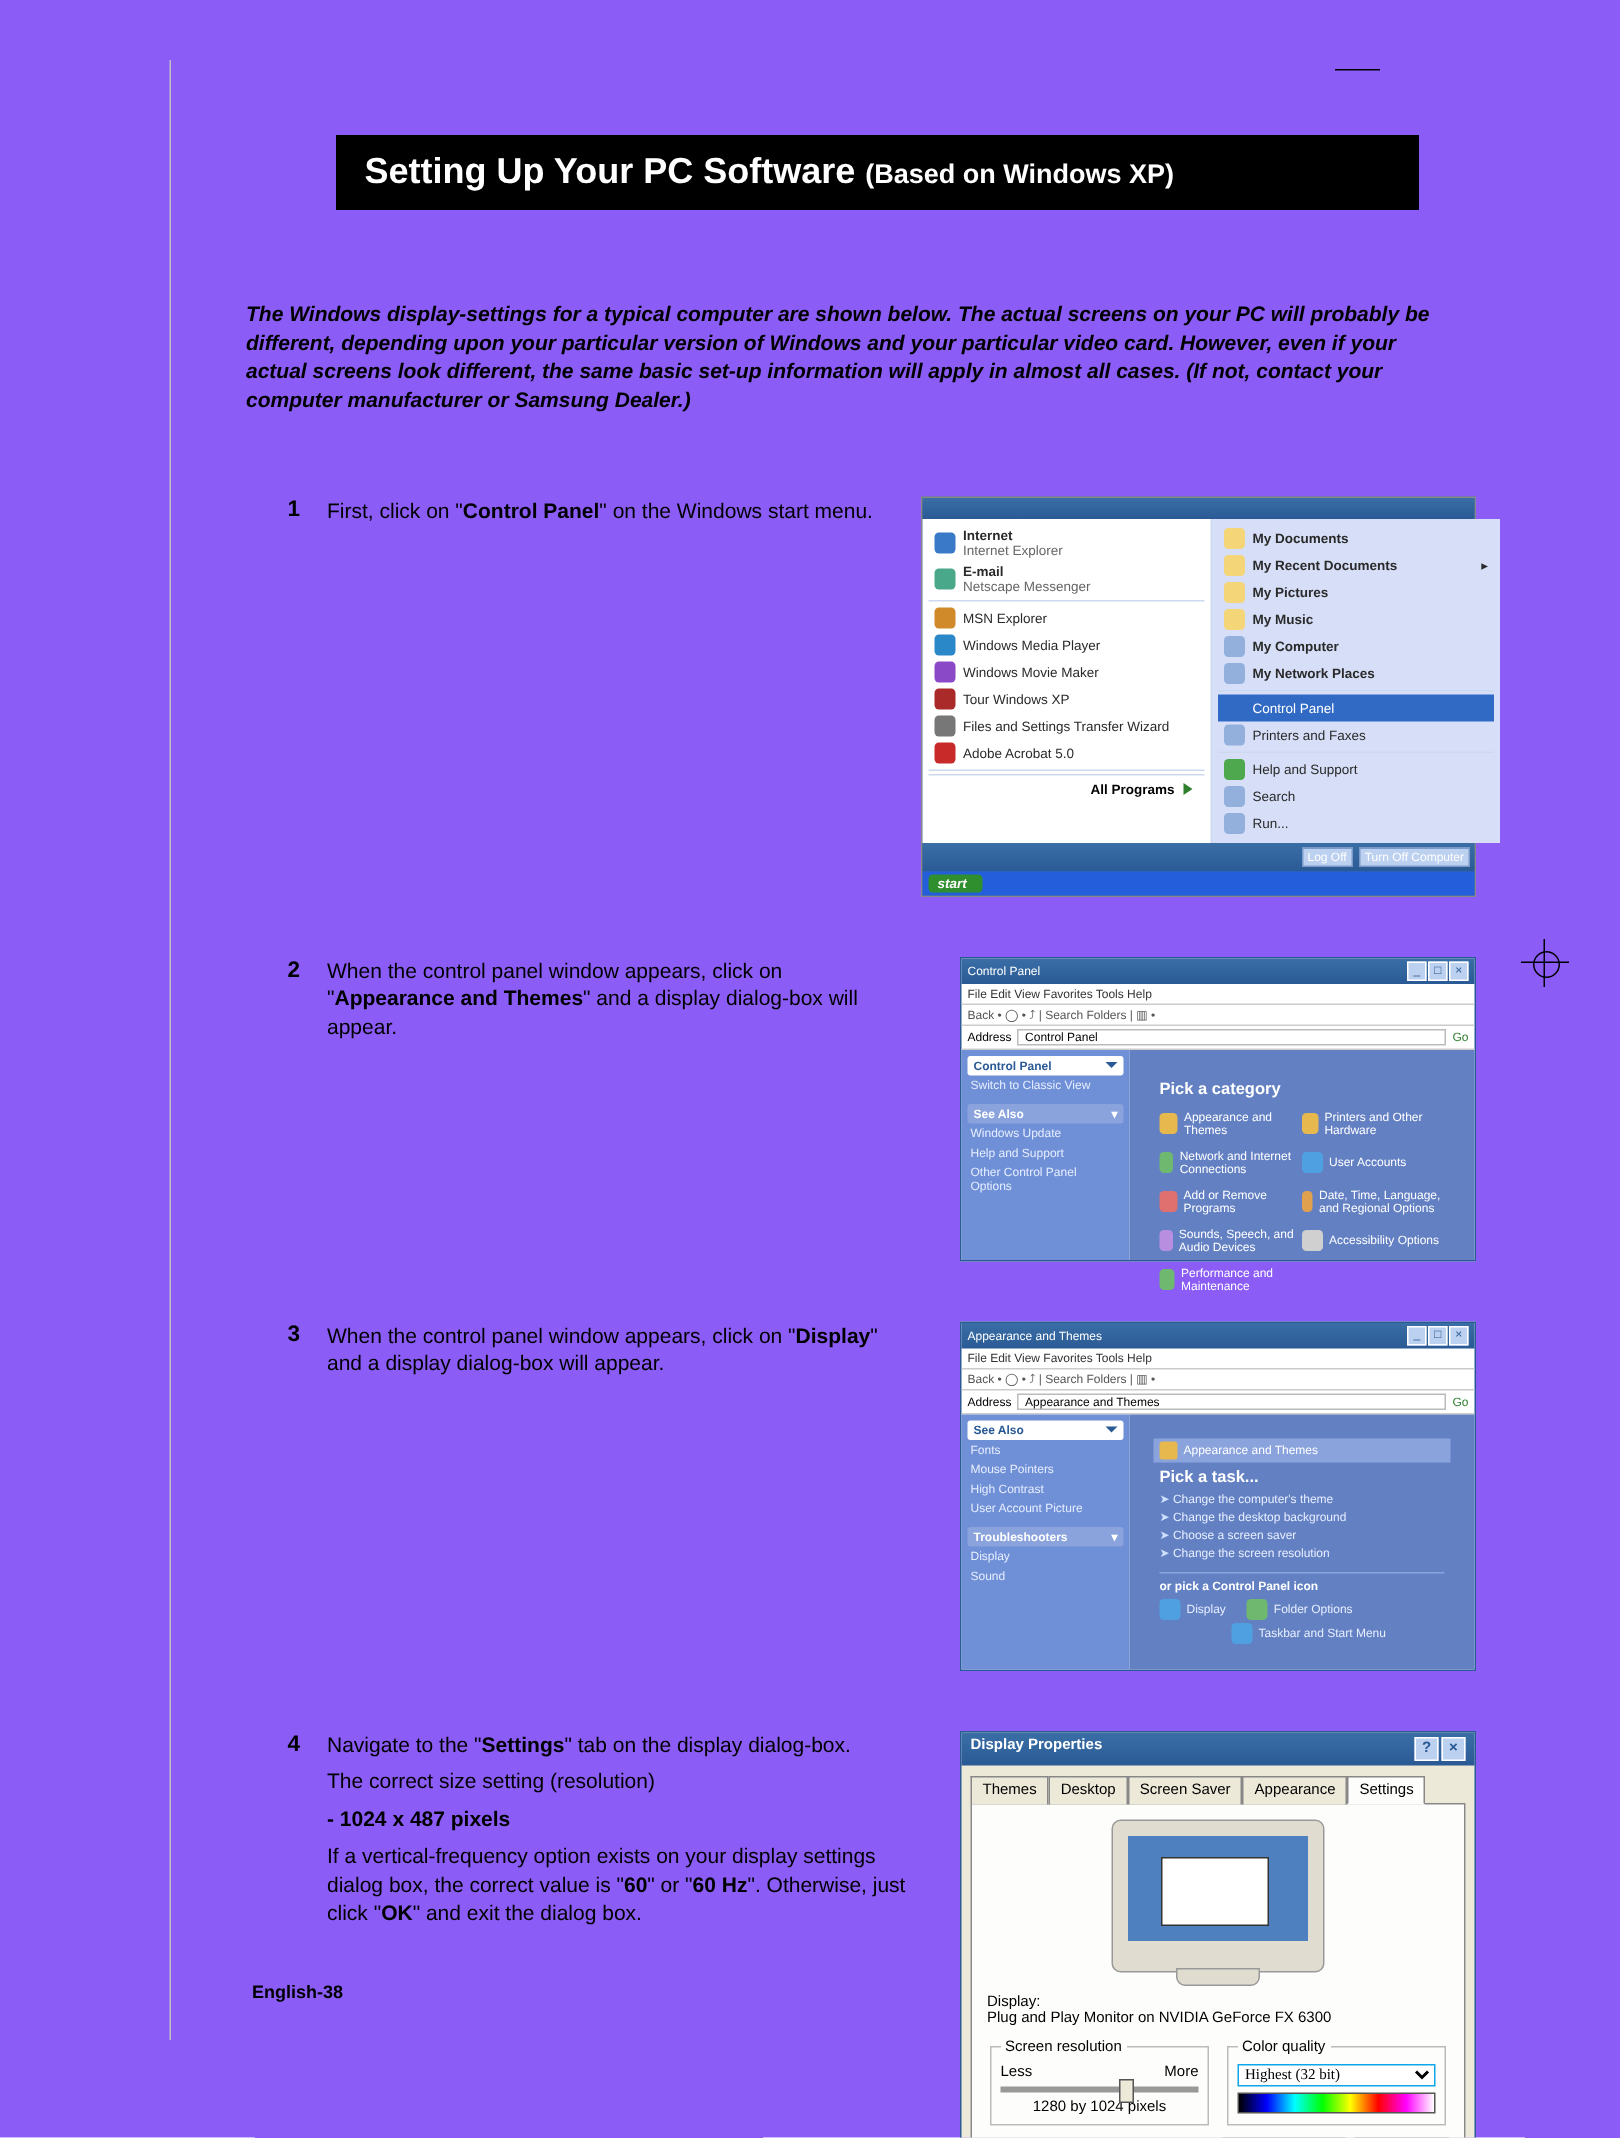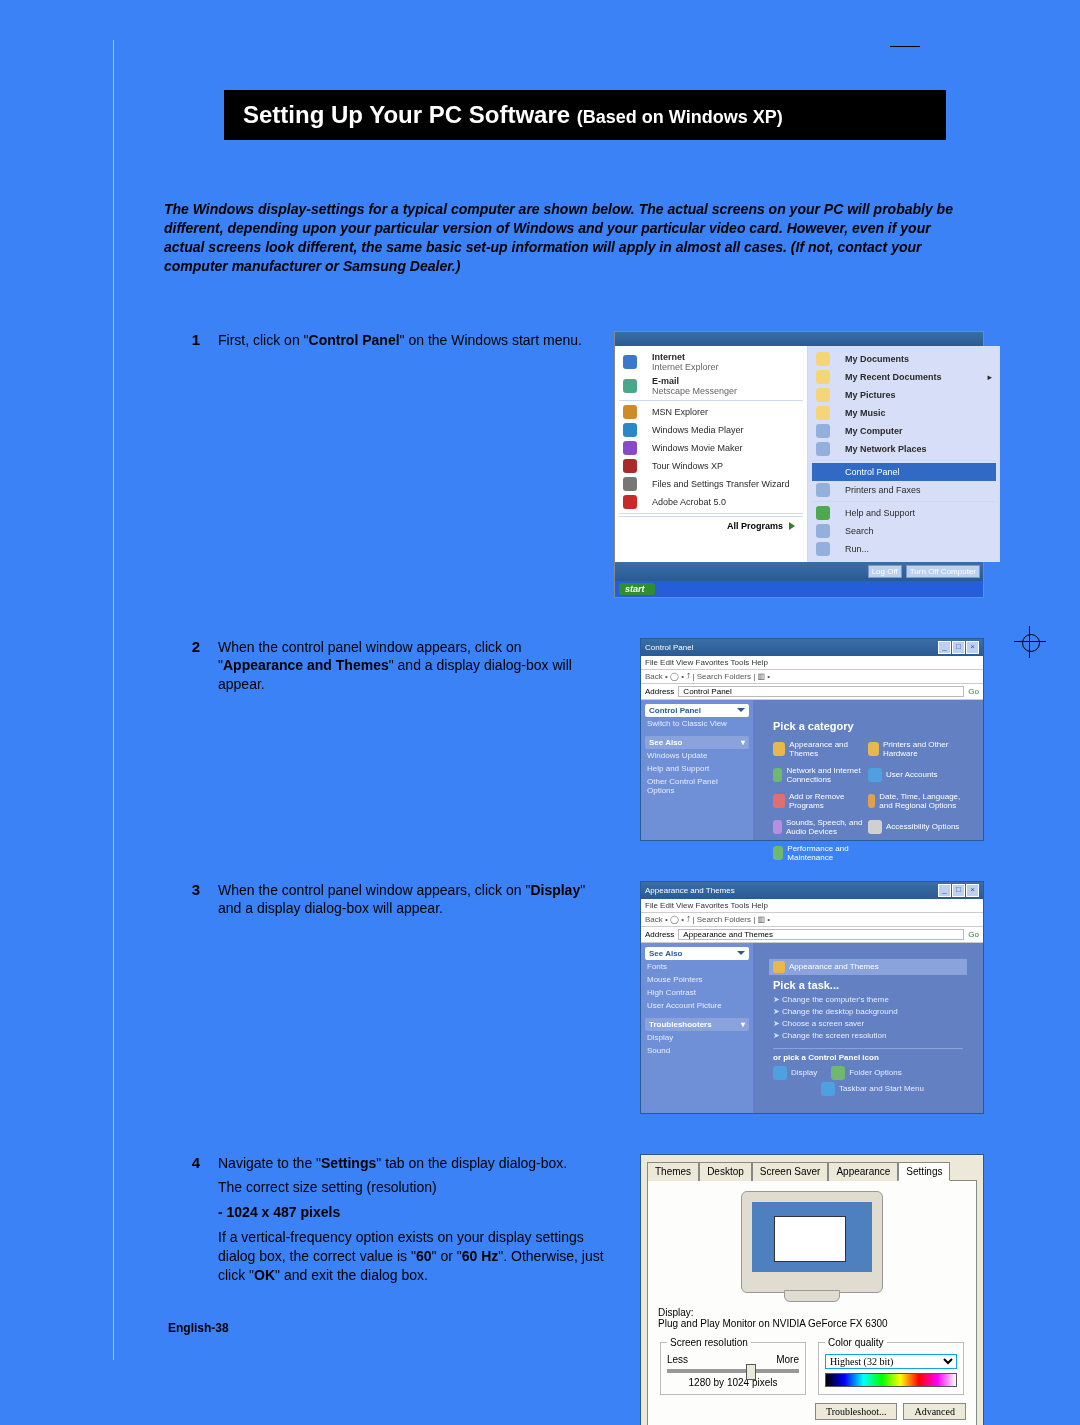--- a/index.html
+++ b/index.html
@@ -7,21 +7,21 @@
     padding: 0;
     background: #fff;
     font-family: Arial, Helvetica, sans-serif;
     color: #000;
     width: 1080px;
   }
   .page {
     position: relative;
     width: 1080px;
     height: 1425px;
-    background: #3b82f6;
+    background: #8b5cf6;
   }
   
   .reg-top-bar {
     position: absolute;
     top: 46px;
     right: 160px;
     width: 30px;
     border-top: 1px solid #000;
   }
   .reg-cross {
@@ -141,21 +141,21 @@
     border-right: 1px solid #cdd9ee;
   }
   .startmenu .colR {
     flex: 0 0 50%;
     padding: 4px;
     background: #d6dff7;
   }
   .sm-item {
     display: flex;
     align-items: center;
-    gap: 15px;
+    gap: 5px;
     padding: 2px 4px;
     color: #2a2a2a;
   }
   .sm-item .ic {
     width: 14px; height: 14px;
     border-radius: 3px;
     flex: 0 0 14px;
   }
   .sm-item .txt { white-space: nowrap; }
   .sm-item .ttl { font-weight: bold; display: block; }
@@ -738,20 +738,26 @@
           <span>Navigate to the "</span><span class="b">Settings</span><span>" tab on the display dialog-box.</span>
         </p>
         <p class="sub">The correct size setting (resolution)</p>
         <p class="sub bold-line">- 1024 x 487 pixels</p>
         <p class="sub">
           <span>If a vertical-frequency option exists on your display settings dialog box, the correct value is "</span><span class="b">60</span><span>" or "</span><span class="b">60 Hz</span><span>". Otherwise, just click "</span><span class="b">OK</span><span>" and exit the dialog box.</span>
         </p>
       </div>
       <div class="step-img">
         <div class="dp">
+          <div class="titlebar">
+            <span>Display Properties</span>
+            <span class="btns">
+              <span>?</span><span>×</span>
+            </span>
+          </div>
           <div class="tabs">
             <div class="tab">Themes</div>
             <div class="tab">Desktop</div>
             <div class="tab">Screen Saver</div>
             <div class="tab">Appearance</div>
             <div class="tab sel">Settings</div>
           </div>
           <div class="pane">
             <div class="monitor">
               <div class="screen">

